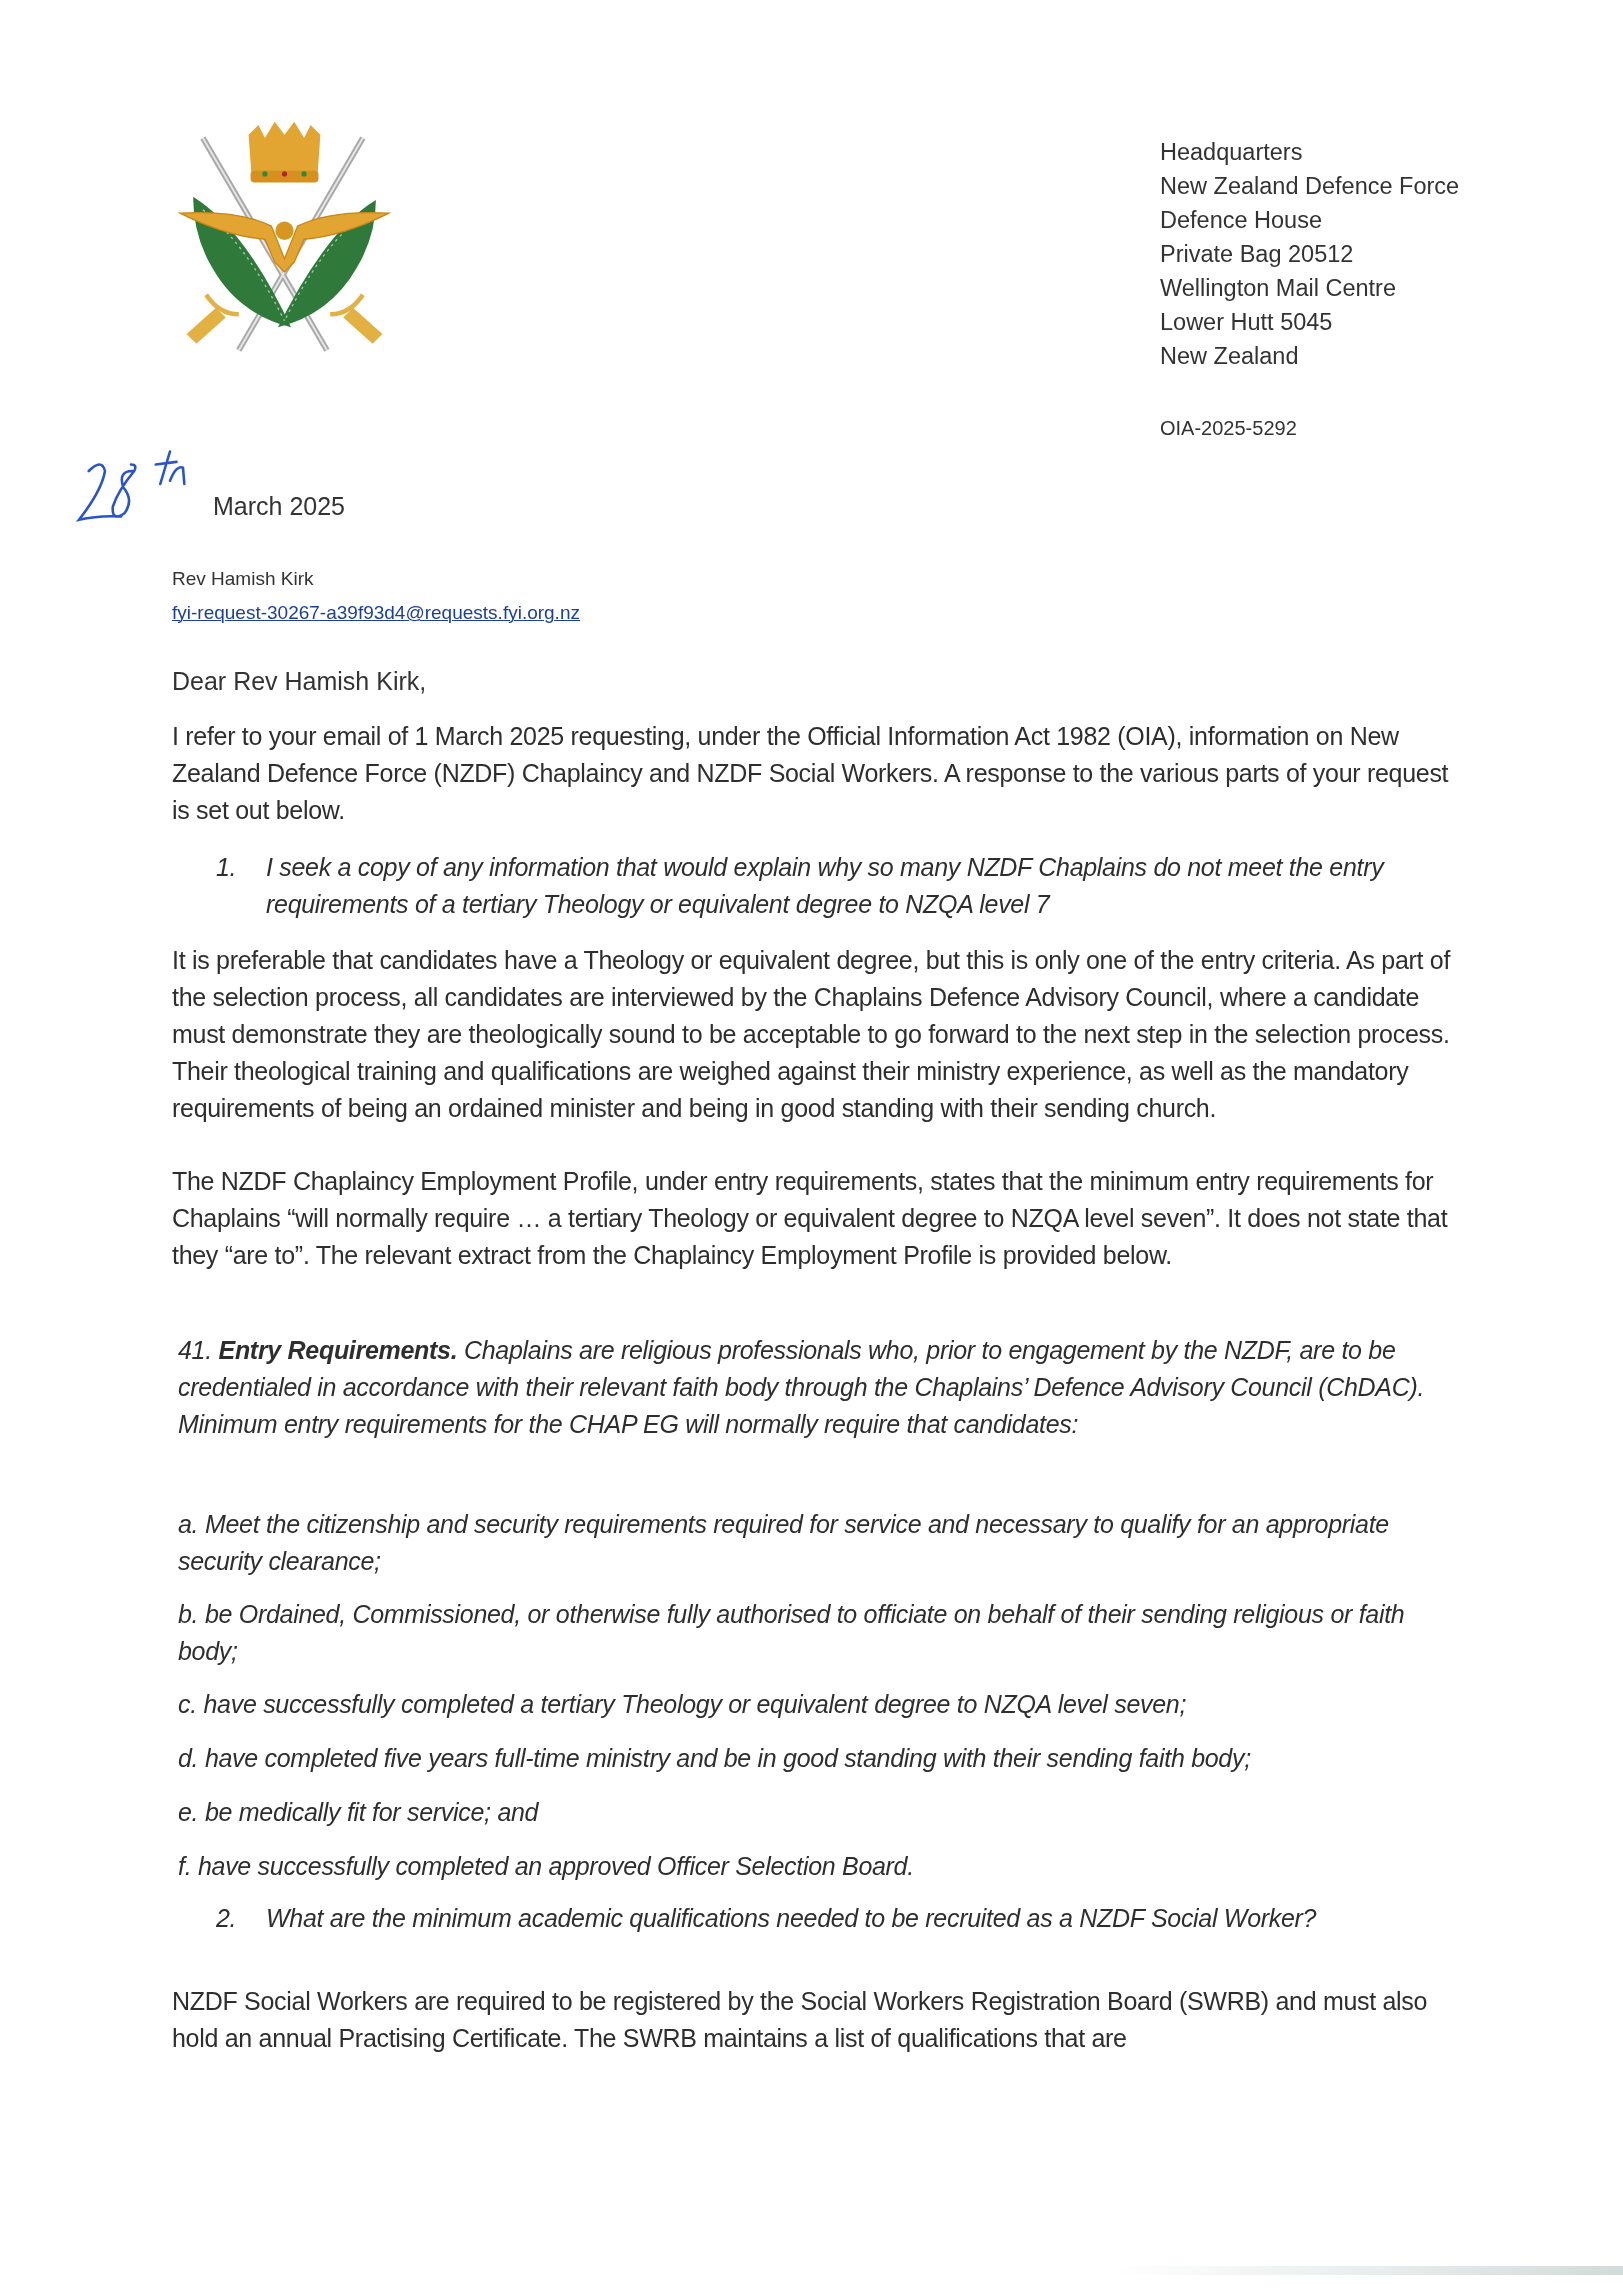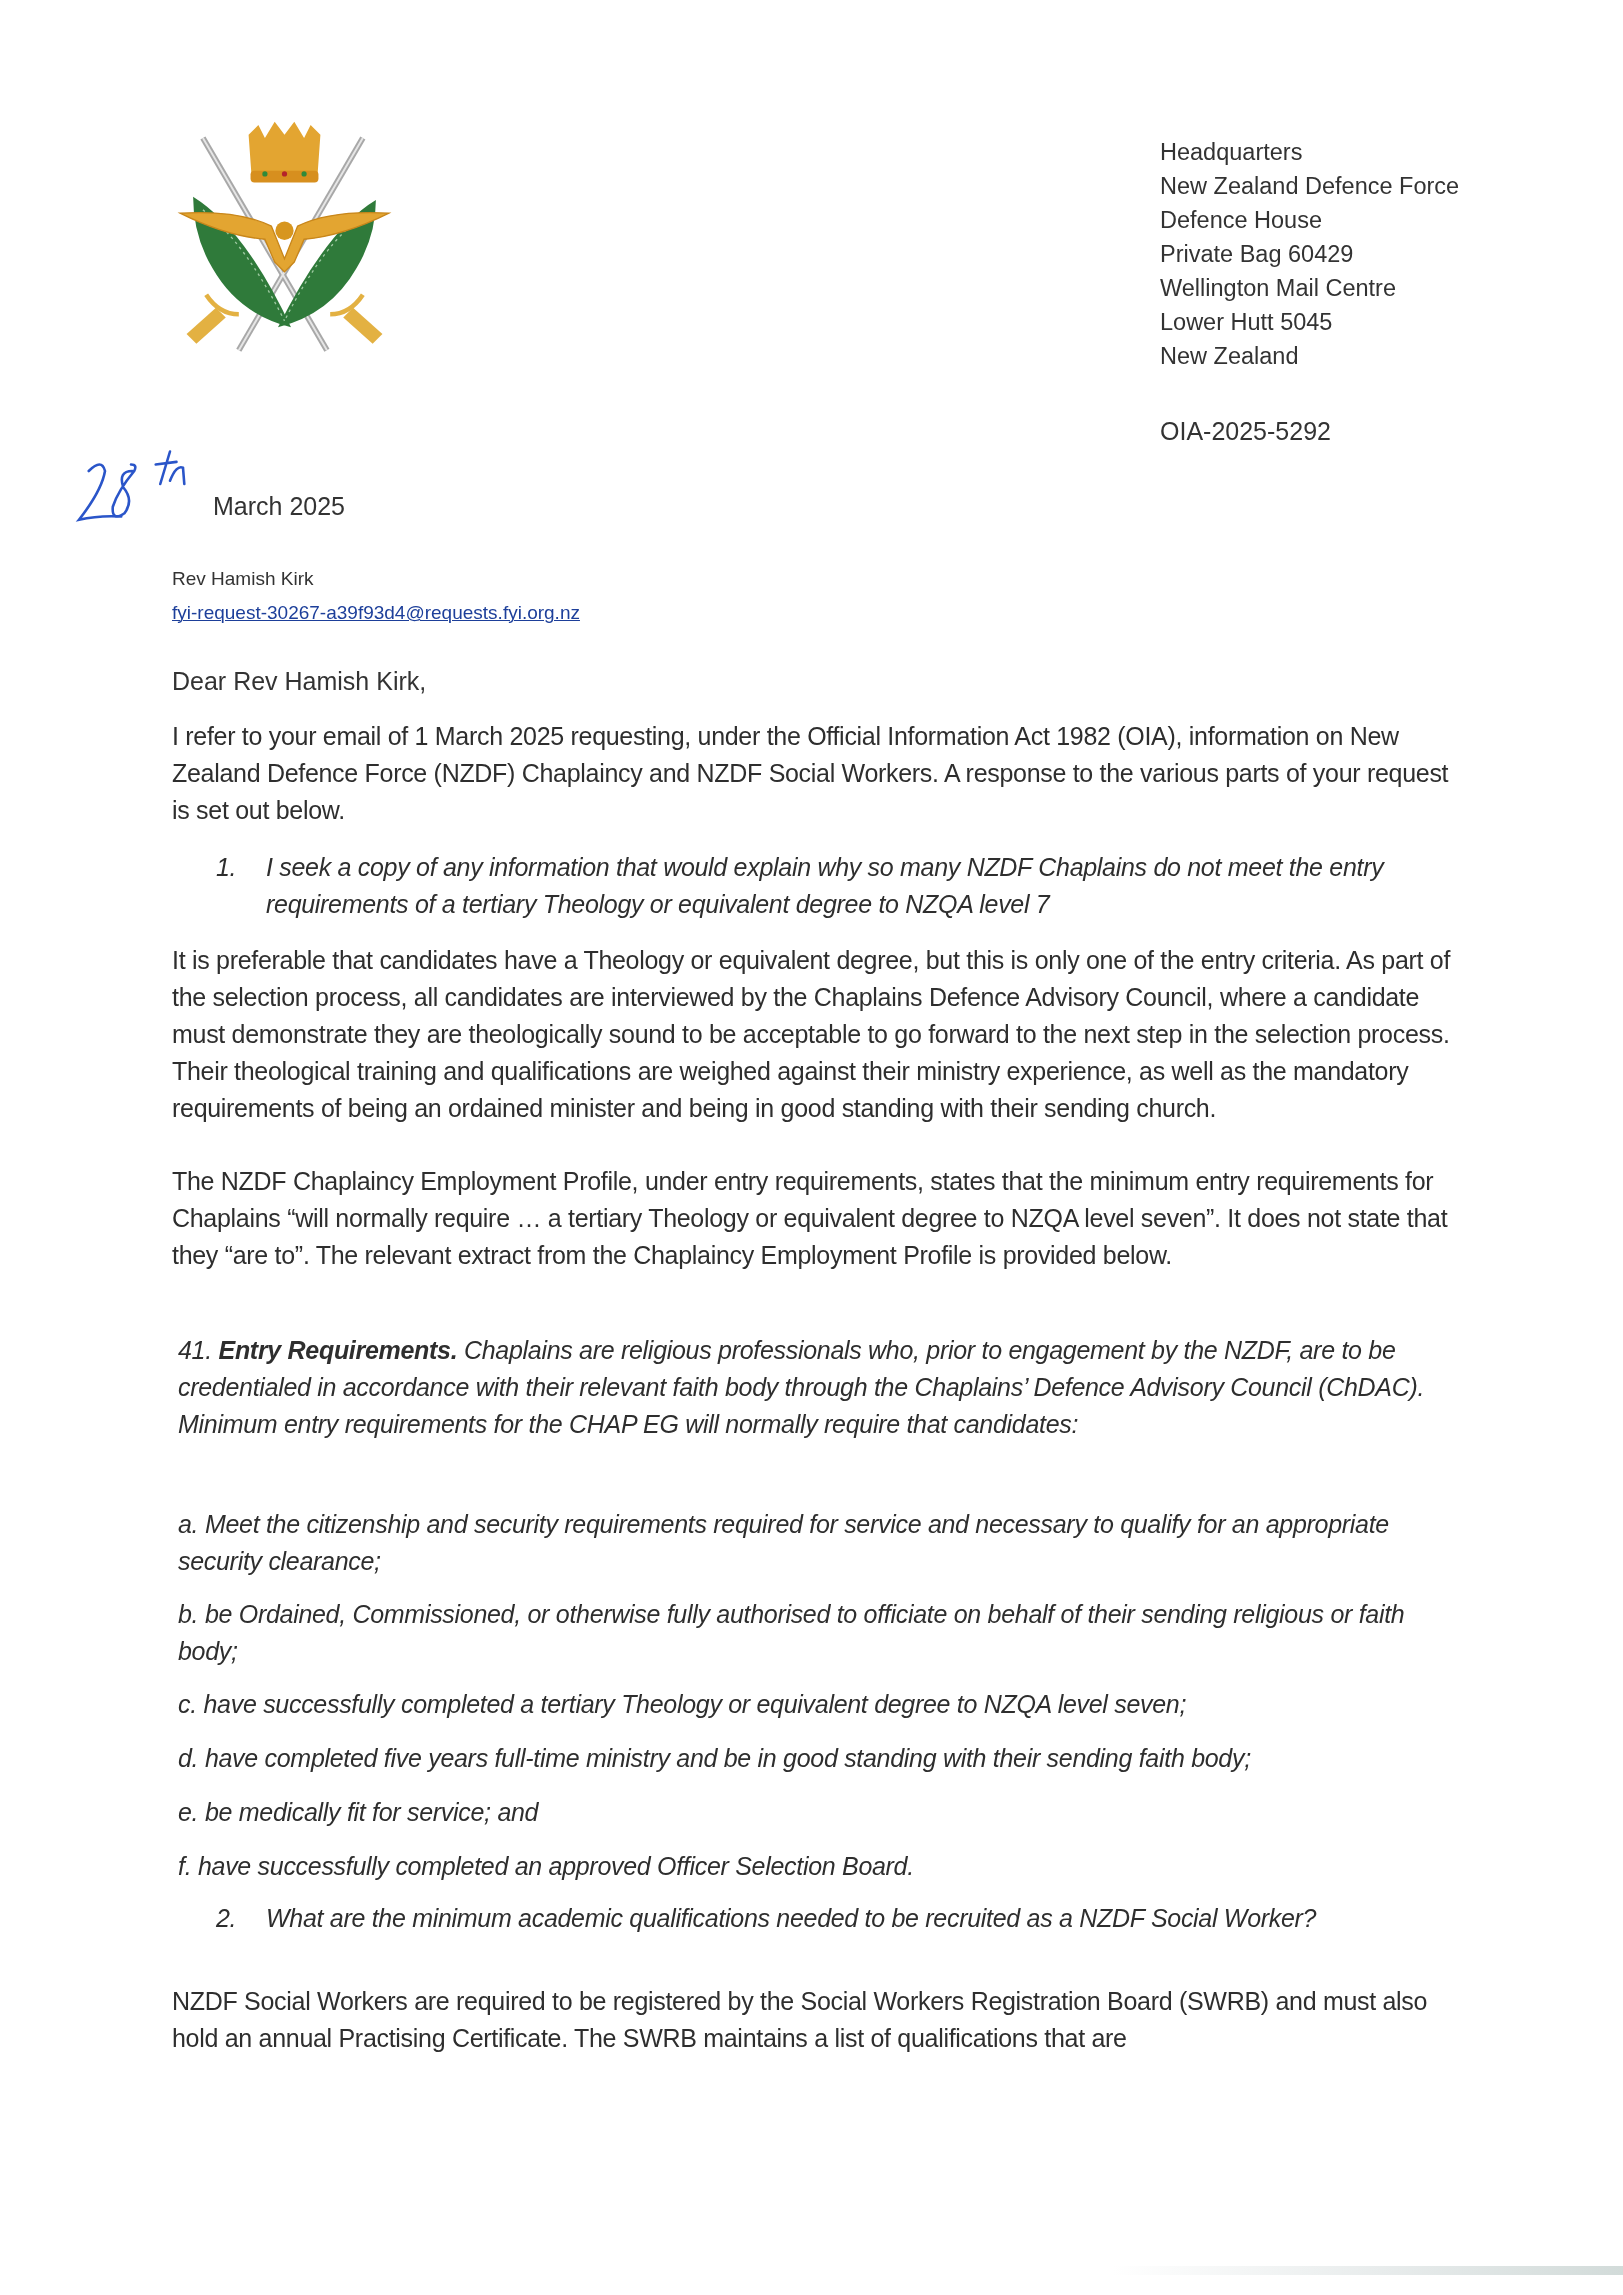--- a/index.html
+++ b/index.html
@@ -2,21 +2,21 @@
 <html style="font-size:10.5px"><head>
 <meta charset="utf-8">
 <style>
   html, body { margin:0; padding:0; background:#ffffff; }
   body { width:1624px; height:2295px; position:relative; overflow:hidden;
          font-family:"Liberation Sans", "DejaVu Sans", sans-serif; color:#2b2b2b; }
   .page { position:absolute; left:0; top:0; width:1624px; height:1664px; }
   .crest { position:absolute; left:167px; top:118px; width:235px; height:249px; }
   .address { position:absolute; left:1160px; top:135px; font-size:23.5px; line-height:34px; color:#333; }
   .address div { white-space:nowrap; }
-  .ref { position:absolute; left:1160px; top:417px; font-size:25px; color:#333; }
+  .ref { position:absolute; left:1160px; top:417px; font-size:20px; color:#333; }
   .hand-date { position:absolute; left:72px; top:445px; width:144px; height:78px; }
   .date { position:absolute; left:213px; top:492px; font-size:25px; color:#333; }
   .recipient { position:absolute; left:172px; top:562px; font-size:19px; line-height:34px; color:#333; }
   .recipient .email { color:#1d3f9a; text-decoration:underline; text-decoration-thickness:1.3px; }
   .salutation { position:absolute; left:172px; top:667px; font-size:25px; color:#333; }
   .body { position:absolute; left:172px; width:1282px; font-size:25px; line-height:37px; color:#2e2e2e; letter-spacing:-0.3px; }
   .body p { margin:0; }
   .q { position:absolute; left:216px; width:1229px; font-size:25px; line-height:37px; font-style:italic; color:#2e2e2e; letter-spacing:-0.3px; }
   .q .num { position:absolute; left:0; font-style:italic; }
   .q .txt { display:block; margin-left:50px; }
@@ -54,21 +54,21 @@
     <circle cx="210" cy="85" r="4" fill="#2f8a3a"></circle>
 
     <path d="M20 145 Q110 140 160 165 L180 215 L200 165 Q250 140 340 145 Q270 180 210 185 L195 220 L180 235 L165 220 L150 185 Q90 180 20 145Z" fill="#e3a531" stroke="#c8861a" stroke-width="2"></path>
     <circle cx="180" cy="172" r="14" fill="#d7961f"></circle>
   </svg>
 
   <div class="address">
     <div>Headquarters</div>
     <div>New Zealand Defence Force</div>
     <div>Defence House</div>
-    <div>Private Bag 60429</div>
+    <div>Private Bag 20512</div>
     <div>Wellington Mail Centre</div>
     <div>Lower Hutt 5045</div>
     <div>New Zealand</div>
   </div>
 
   <div class="ref">OIA-2025-5292</div>
 
   <svg class="hand-date" viewBox="0 0 220 120">
     <path d="M25 40 Q45 20 50 40 Q45 70 10 115 Q40 108 75 110" stroke="#2a55c9" stroke-width="4" fill="none" stroke-linecap="round"></path>
     <path d="M92 40 Q70 40 78 65 Q95 85 80 105 Q60 118 62 95 Q70 70 95 40 Q100 30 90 30" stroke="#2a55c9" stroke-width="4" fill="none" stroke-linecap="round"></path>

